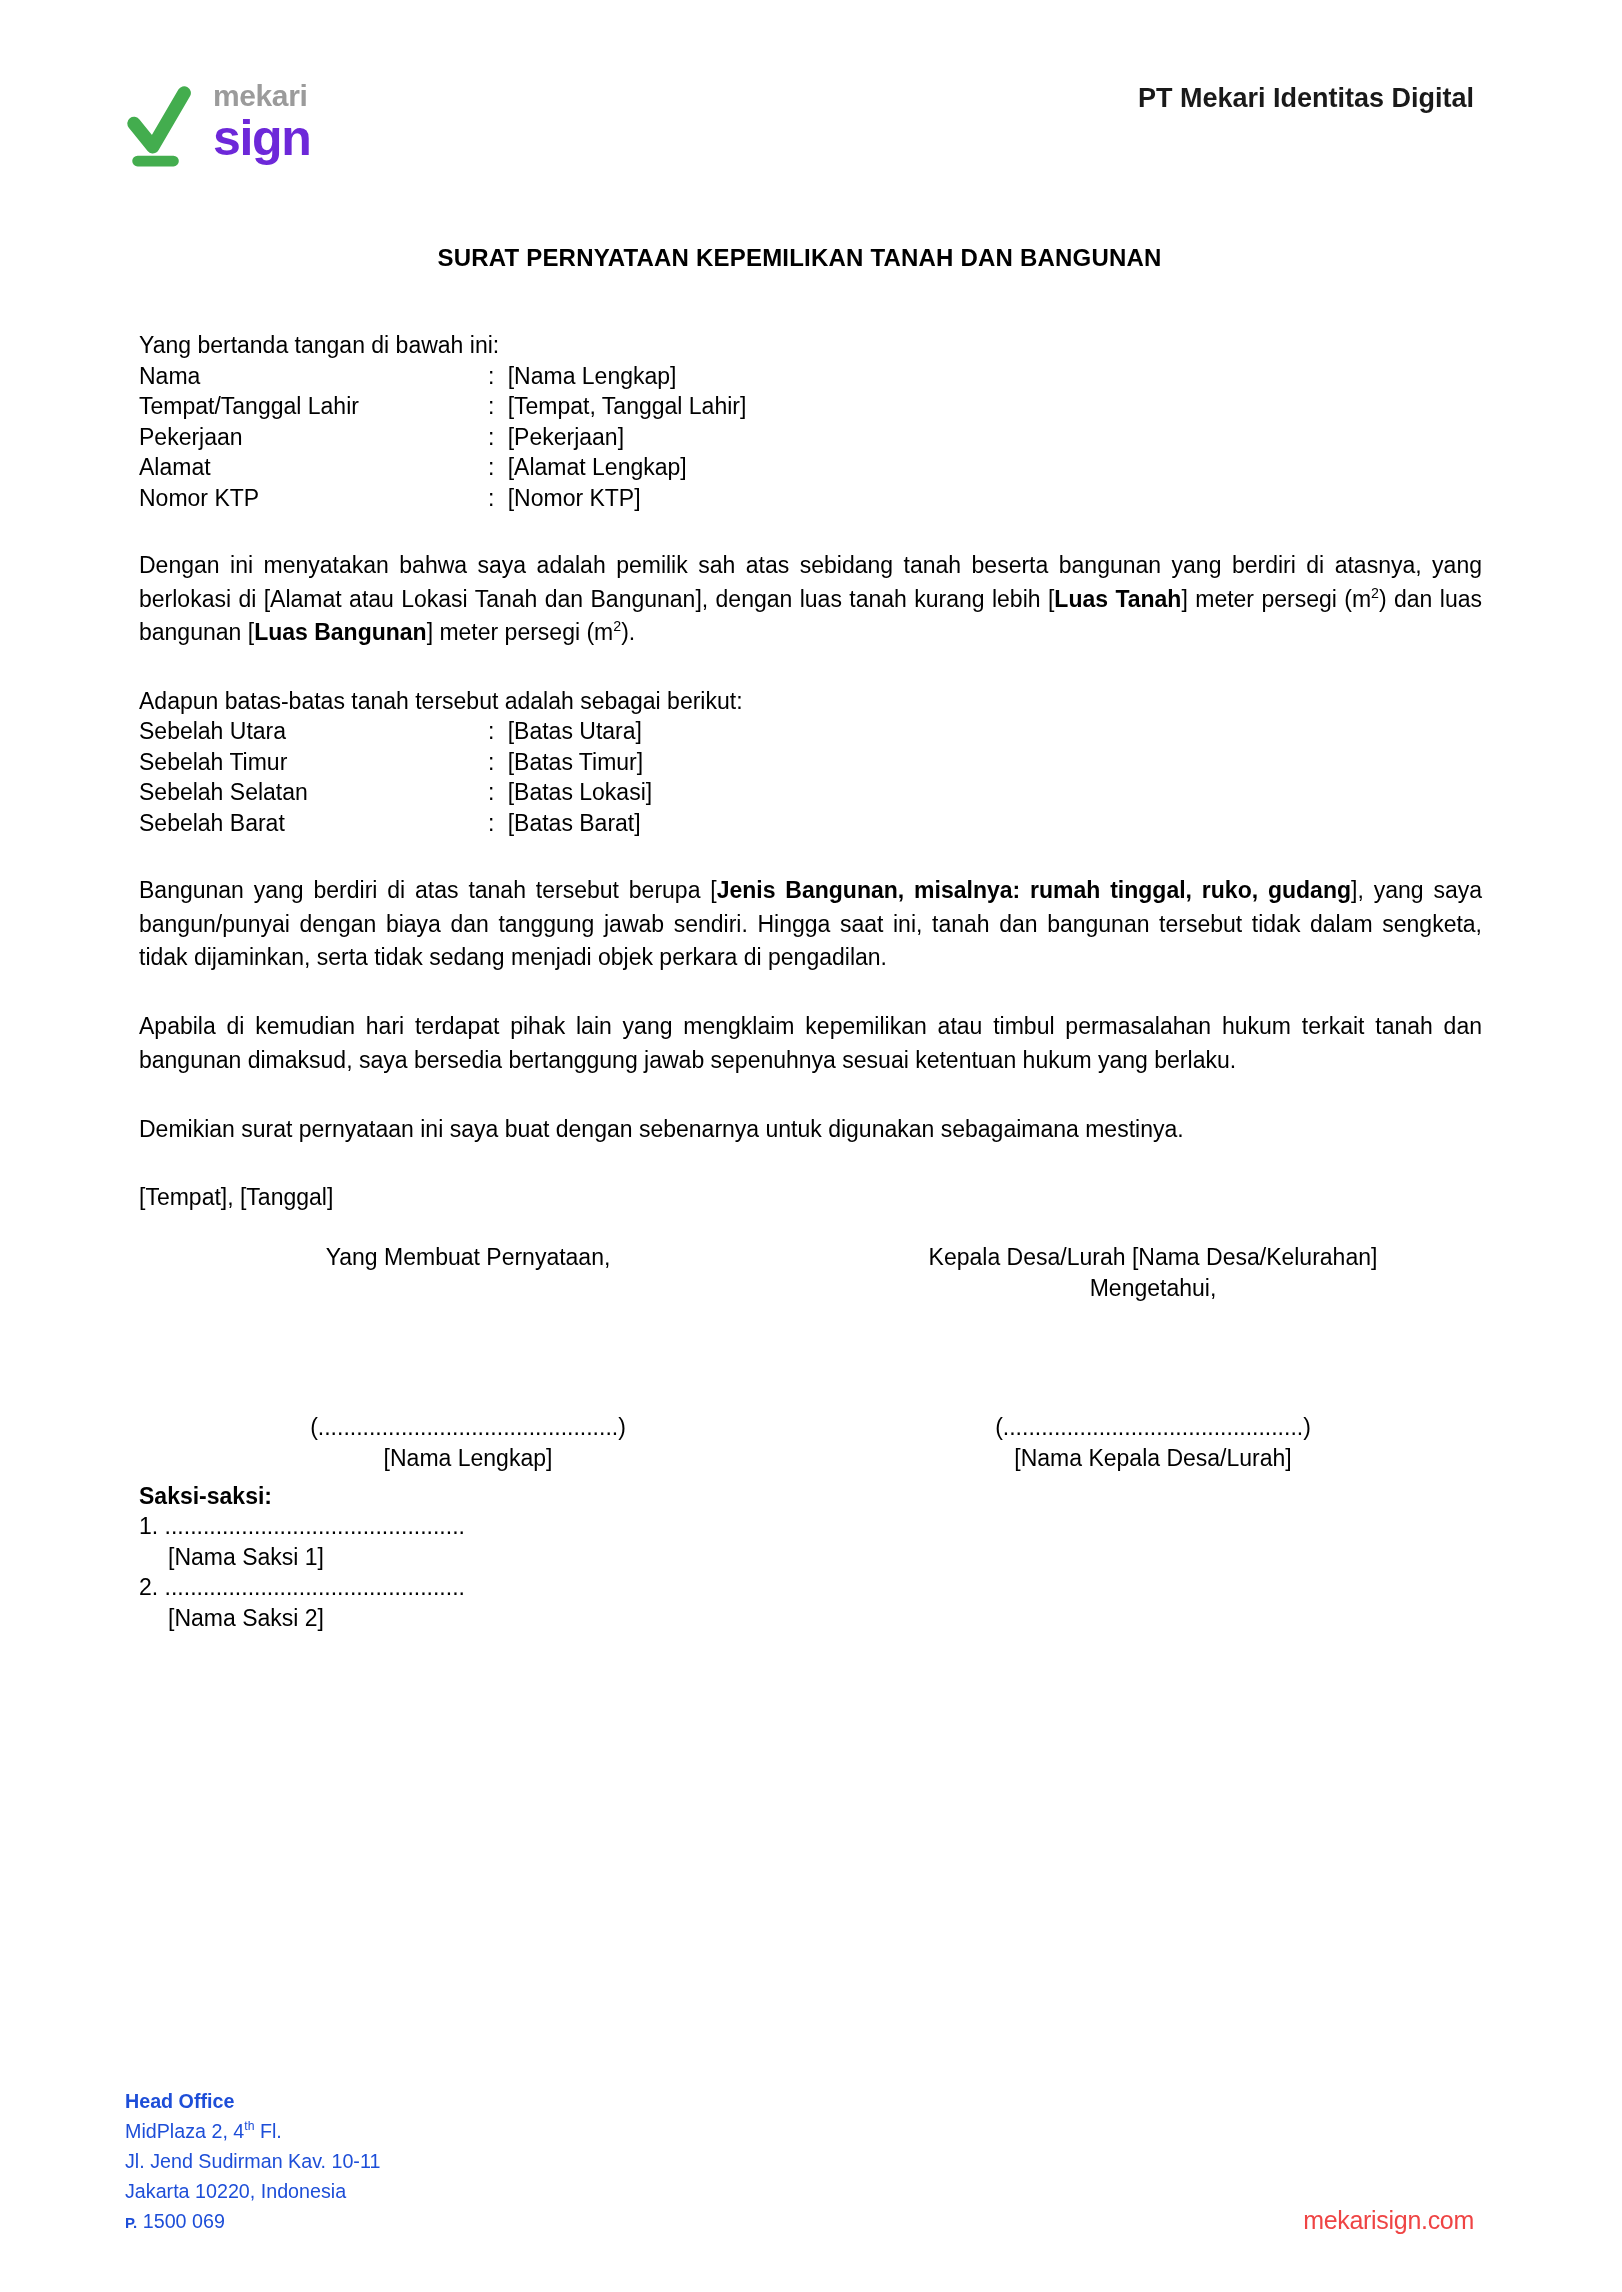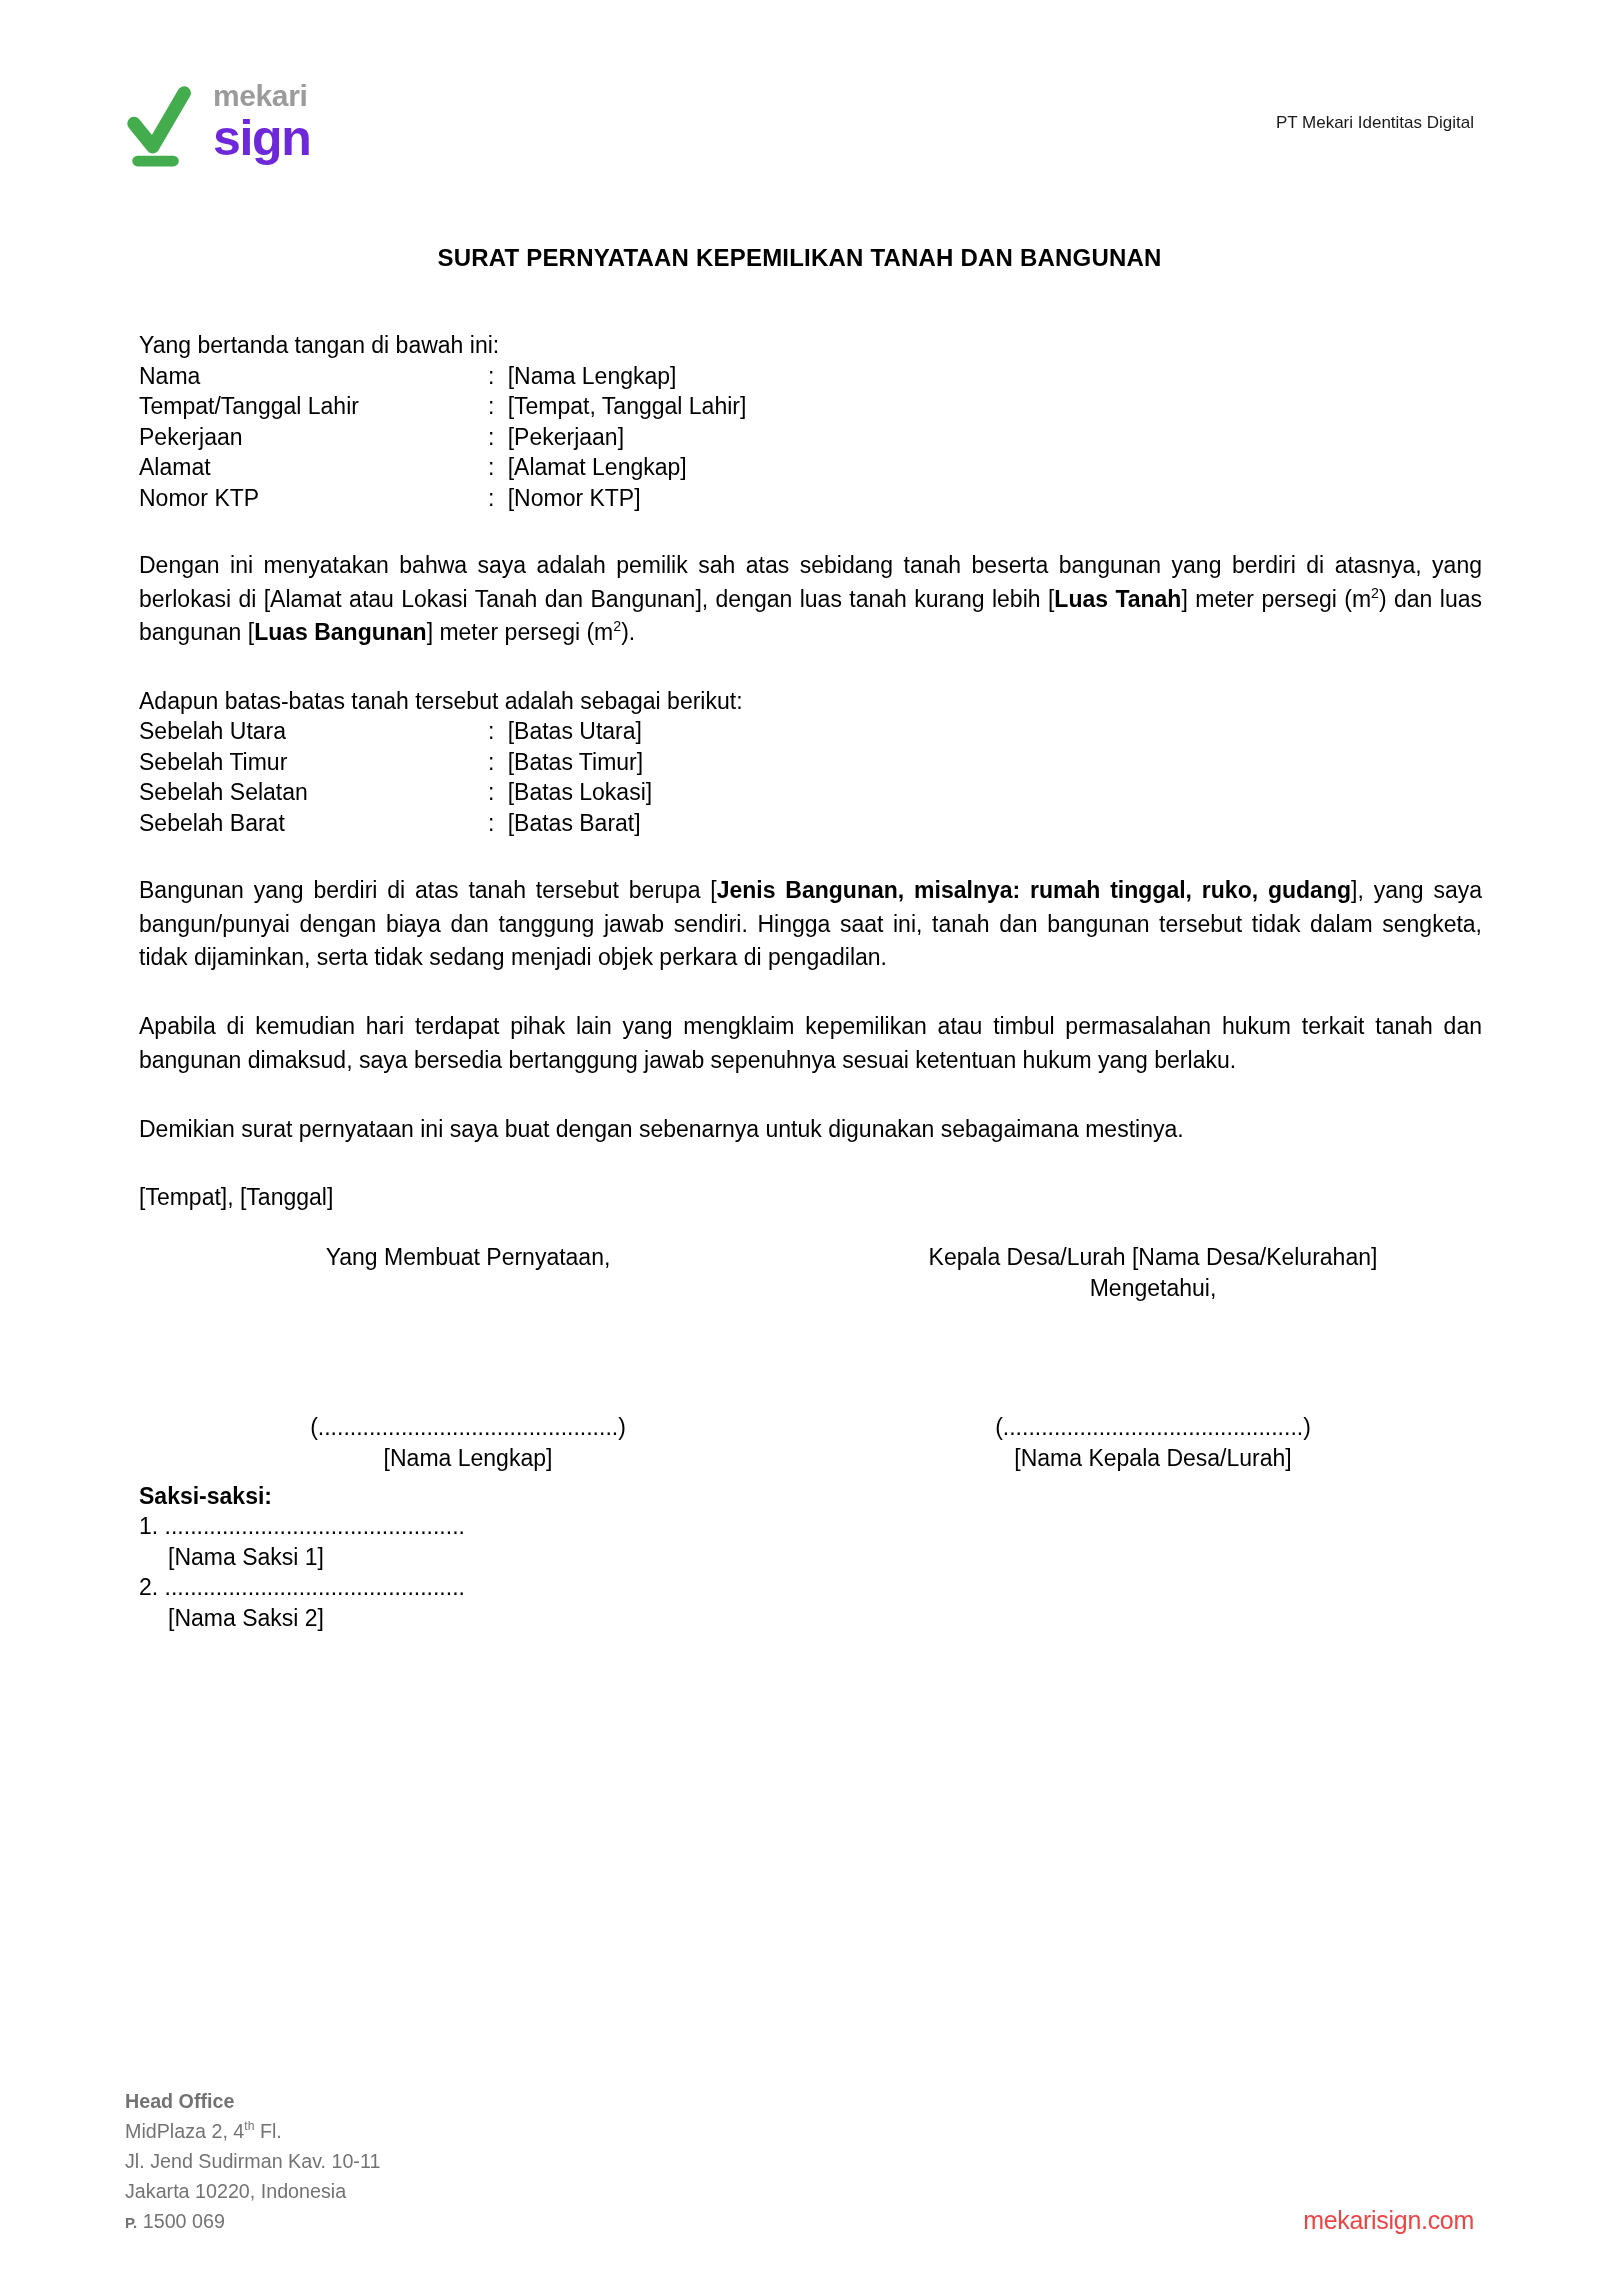--- a/index.html
+++ b/index.html
@@ -62,25 +62,25 @@
   }
   .logo-sign {
     font-size: 50px;
     color: #6d28d9;
     font-weight: 700;
     letter-spacing: -1.3px;
     line-height: 1.02;
     margin-top: 1.8px;
   }
   .company-name {
-    font-size: 17px;
-    font-weight: 400;
+    font-size: 27px;
+    font-weight: 700;
     color: #1a1a1a;
     white-space: nowrap;
-    margin-top: 34px;
+    margin-top: 4px;
   }
 
   
   .doc-title {
     position: absolute;
     top: 244px;
     left: 125px;
     right: 116px;
     text-align: center;
     font-size: 24px;
@@ -154,21 +154,21 @@
     left: 125px;
     right: 116px;
     bottom: 56px;
     display: flex;
     align-items: flex-end;
     justify-content: space-between;
   }
   .footer-addr {
     font-size: 19.7px;
     line-height: 1.52;
-    color: #737373;
+    color: #1d4ed8;
   }
   .footer-addr .fa-title { font-weight: 700; font-size: 19.7px; }
   .footer-addr .ph-label { font-weight: 700; font-size: 15px; }
   .footer-site {
     font-size: 25px;
     font-weight: 400;
     color: #ef4444;
     letter-spacing: -0.3px;
     padding-bottom: 1.8px;
   }

